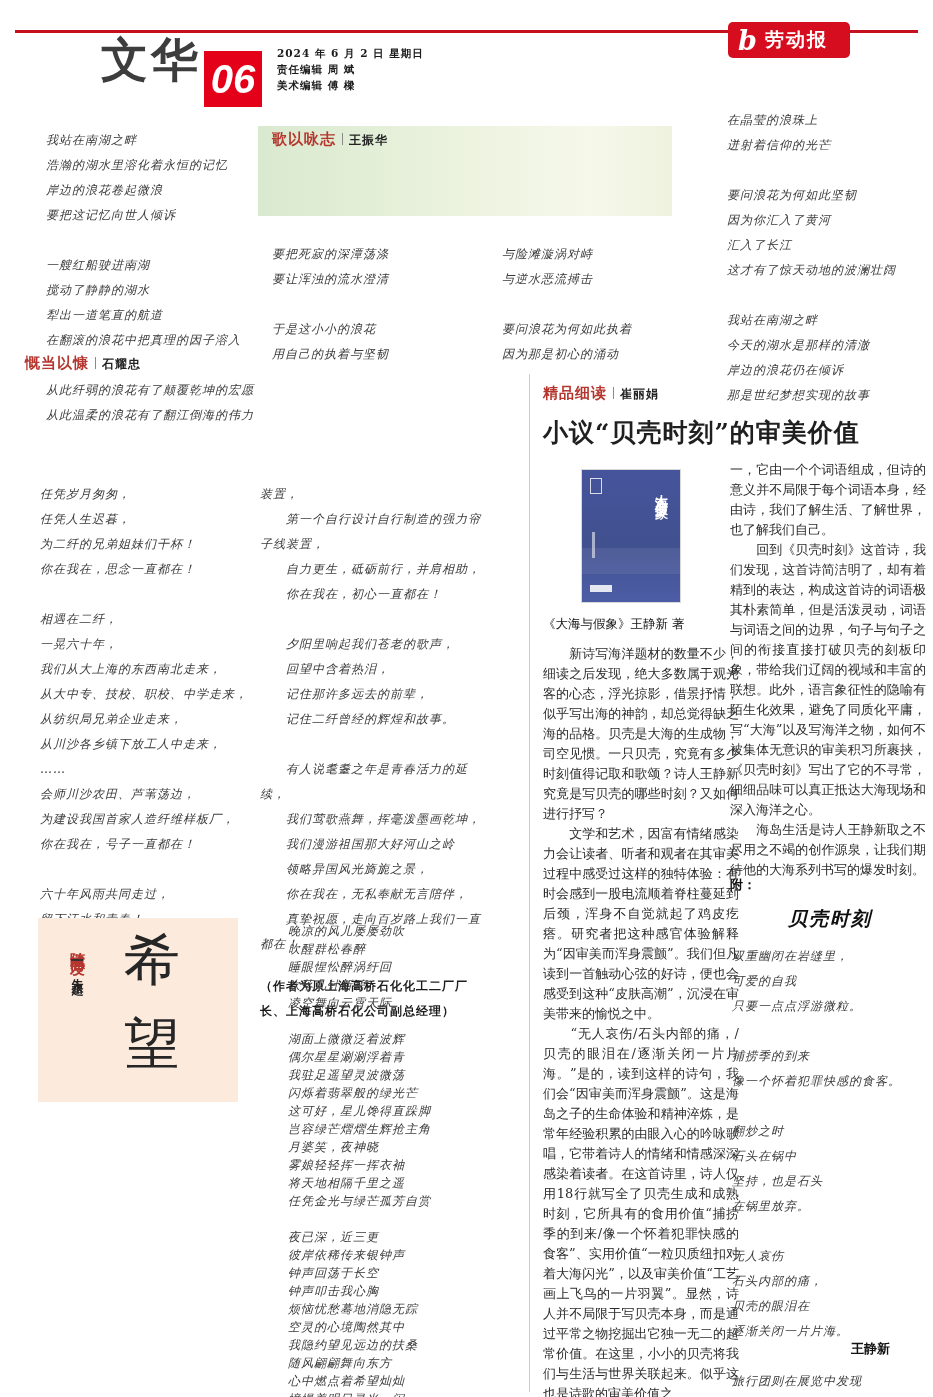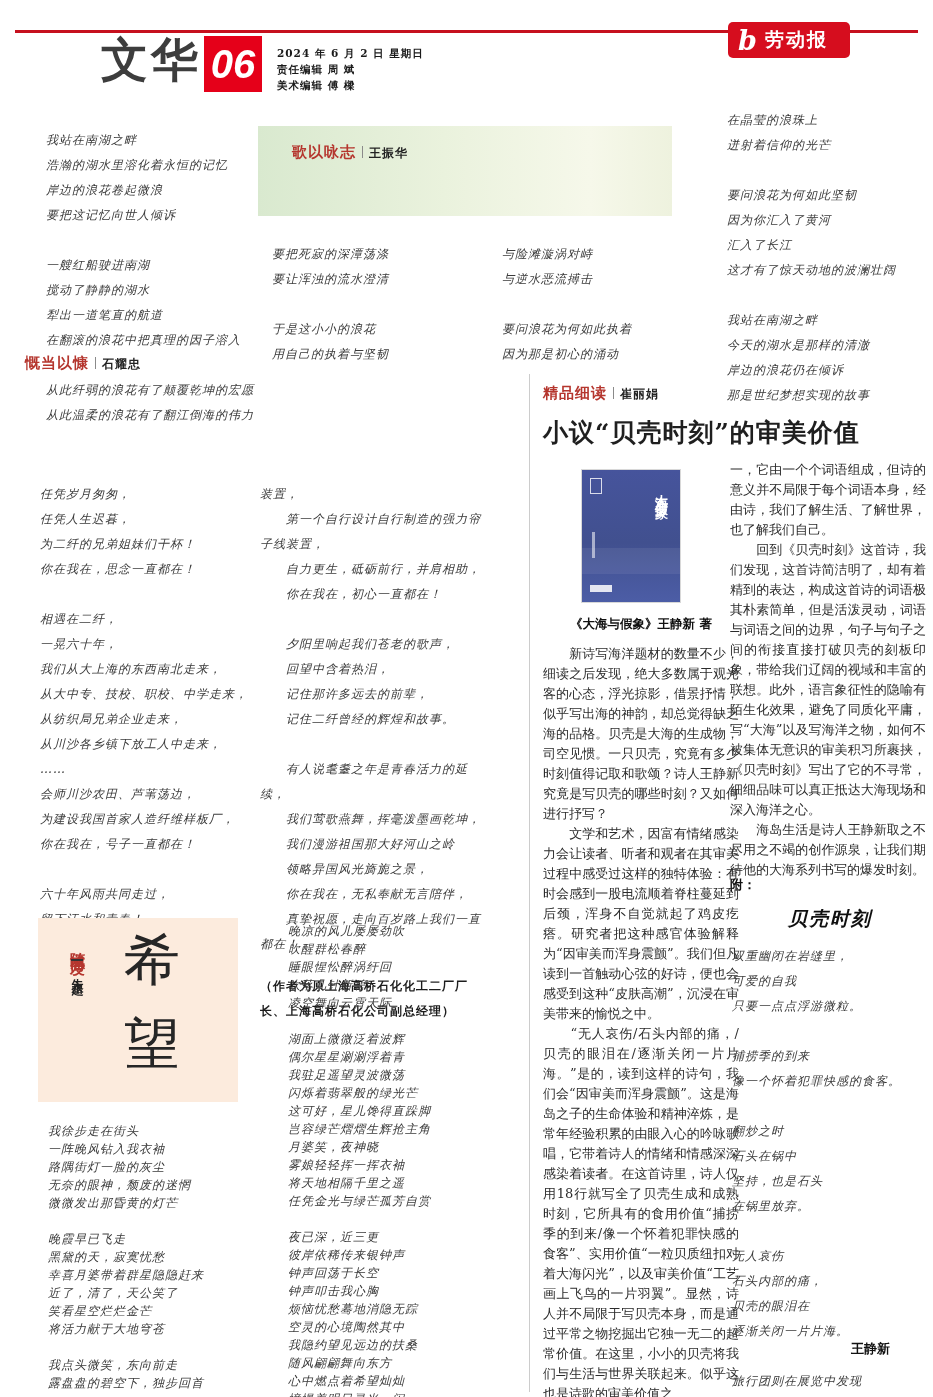--- a/index.html
+++ b/index.html
@@ -6,49 +6,49 @@
   #page{position:relative;width:933px;height:1397px;background:#ffffff;margin:0 auto;overflow:hidden;
         font-family:"DejaVu Serif","Liberation Serif",serif;}
   .abs{position:absolute;}
   
   #top-rule{left:15px;top:30px;width:903px;height:3px;background:#c6101e;}
   #logo{left:728px;top:22px;width:122px;height:36px;background:#d60d1e;border-radius:5px;
         display:flex;align-items:center;padding:0 10px;box-sizing:border-box;gap:8px;}
   #logo .b{color:#fff;font-size:27px;font-weight:bold;font-style:italic;line-height:1;}
   #logo .wordmark{color:#fff;font-size:19px;font-weight:bold;letter-spacing:2px;white-space:nowrap;}
   #section-name{left:101px;top:34px;font-size:47px;font-weight:600;color:#3d3d3d;letter-spacing:3px;line-height:60px;font-family:Liberation Mono, monospace;}
-  #page-no{left:204px;top:36px;width:58px;height:56px;background:#e50019;color:#fff;
+  #page-no{left:204px;top:51px;width:58px;height:56px;background:#e50019;color:#fff;
            display:flex;align-items:center;justify-content:center;
            font-family:"Liberation Sans",sans-serif;font-size:40px;font-weight:bold;font-style:italic;}
   #edition-info{left:277px;top:45px;font-size:10.5px;font-weight:bold;color:#1a1a1a;line-height:16px;letter-spacing:1px;}
   
   .sec-label{font-size:15px;font-weight:bold;color:#b5362e;letter-spacing:1px;white-space:nowrap;}
   .sec-label .bar{display:inline-block;width:1px;height:12px;background:#8a8a8a;margin:0 6px;vertical-align:-1px;}
   .sec-label .auth{font-size:12px;font-weight:bold;color:#222;letter-spacing:1px;}
   
   #green-box{left:258px;top:126px;width:414px;height:90px;
              background:linear-gradient(90deg,#d9e9cf 0%,#eaf2dd 45%,#f6f8ea 80%,#eef2de 100%);}
-  #green-box .lbl{padding:17px 0 0 14px;margin-left:20px;}
+  #green-box .lbl{padding:4px 0 0 14px;}
   #song-title{text-align:center;font-size:40px;font-weight:600;color:#141414;letter-spacing:9px;margin-top:2px;}
   
   .poem{font-style:italic;font-size:12px;line-height:25px;letter-spacing:1px;color:#3a3a3a;white-space:pre-line;}
   .poem.lg{line-height:18px;}
   
   .big-title{font-weight:600;color:#1f1f1f;}
   
   .article{font-size:13px;line-height:20px;color:#2b2b2b;text-align:justify;white-space:pre-line;}
   
   #cover{left:582px;top:470px;width:98px;height:132px;background:linear-gradient(180deg,#46549c 0%,#41508f 55%,#4c5da6 100%);box-shadow:0 0 0 1px #d8d8d8;}
   #cover .vtitle{position:absolute;right:10px;top:14px;writing-mode:vertical-rl;text-orientation:upright;
                  color:#fff;font-size:13px;letter-spacing:3px;font-weight:600;}
   #cover .seal{position:absolute;left:8px;top:8px;width:10px;height:14px;border:1px solid rgba(255,255,255,.8);}
   #cover .authmark{position:absolute;left:10px;top:62px;width:3px;height:26px;background:rgba(255,255,255,.55);}
   #cover .pub{position:absolute;left:8px;bottom:10px;width:22px;height:7px;background:rgba(255,255,255,.85);}
   #cover .band{position:absolute;left:0;bottom:28px;width:100%;height:26px;background:rgba(255,255,255,.07);}
-  #book-caption{left:543px;top:616px;width:196px;text-align:center;font-weight:bold;font-size:12.5px;color:#111;}
+  #book-caption{left:543px;top:616px;width:196px;text-align:left;font-weight:normal;font-size:12.5px;color:#111;}
   
   #v-rule{left:529px;top:374px;width:1px;height:1018px;background:#cccccc;}
   
   #pink-box{left:38px;top:918px;width:200px;height:184px;background:#fcebdd;}
   #pink-box .vlabel{position:absolute;left:30px;top:22px;writing-mode:vertical-rl;text-orientation:upright;line-height:1.15;}
   #pink-box .vlabel .red{color:#b5362e;font-size:15px;font-weight:bold;letter-spacing:3px;}
   #pink-box .vlabel .vsep{display:inline-block;width:12px;height:2px;background:#333;margin:7px 0;}
   #pink-box .vlabel .auth{color:#222;font-size:12px;font-weight:bold;letter-spacing:3px;}
   #pink-box .bigchar{position:absolute;left:86px;font-size:56px;color:#262626;line-height:1;}
   
@@ -207,35 +207,20 @@
 一粒贝质纽扣对着大海闪光。</div>
   <div class="abs bold right" style="left:730px;top:1340px;width:160px;font-size:13px;color:#111;">王静新</div>
 
   <div class="abs" id="pink-box">
     <div class="vlabel">
       <span class="red">随感而发</span><span class="vsep"></span><span class="auth">朱永超</span>
     </div>
     <div class="bigchar" style="top:14px;">希</div>
     <div class="bigchar" style="top:98px;">望</div>
   </div>
-  <div class="abs poem lg" style="left:48px;top:1122px;width:245px;">我徐步走在街头
-一阵晚风钻入我衣袖
-路隅街灯一脸的灰尘
-无奈的眼神，颓废的迷惘
-微微发出那昏黄的灯芒
-
-晚霞早已飞走
-黑黛的天，寂寞忧愁
-幸喜月婆带着群星隐隐赶来
-近了，清了，天公笑了
-笑看星空烂烂金芒
-将活力献于大地穹苍
-
-我点头微笑，东向前走
-露盘盘的碧空下，独步回首</div>
   <div class="abs poem lg" style="left:288px;top:922px;width:220px;">晚凉的风儿屡屡劲吹
 吹醒群松春醉
 睡眼惺忪醉涡纡回
 吹落几针新碧
 凌空舞向云霄天际
 
 湖面上微微泛着波辉
 偶尔星星涮涮浮着青
 我驻足遥望灵波微荡
 闪烁着翡翠般的绿光芒

